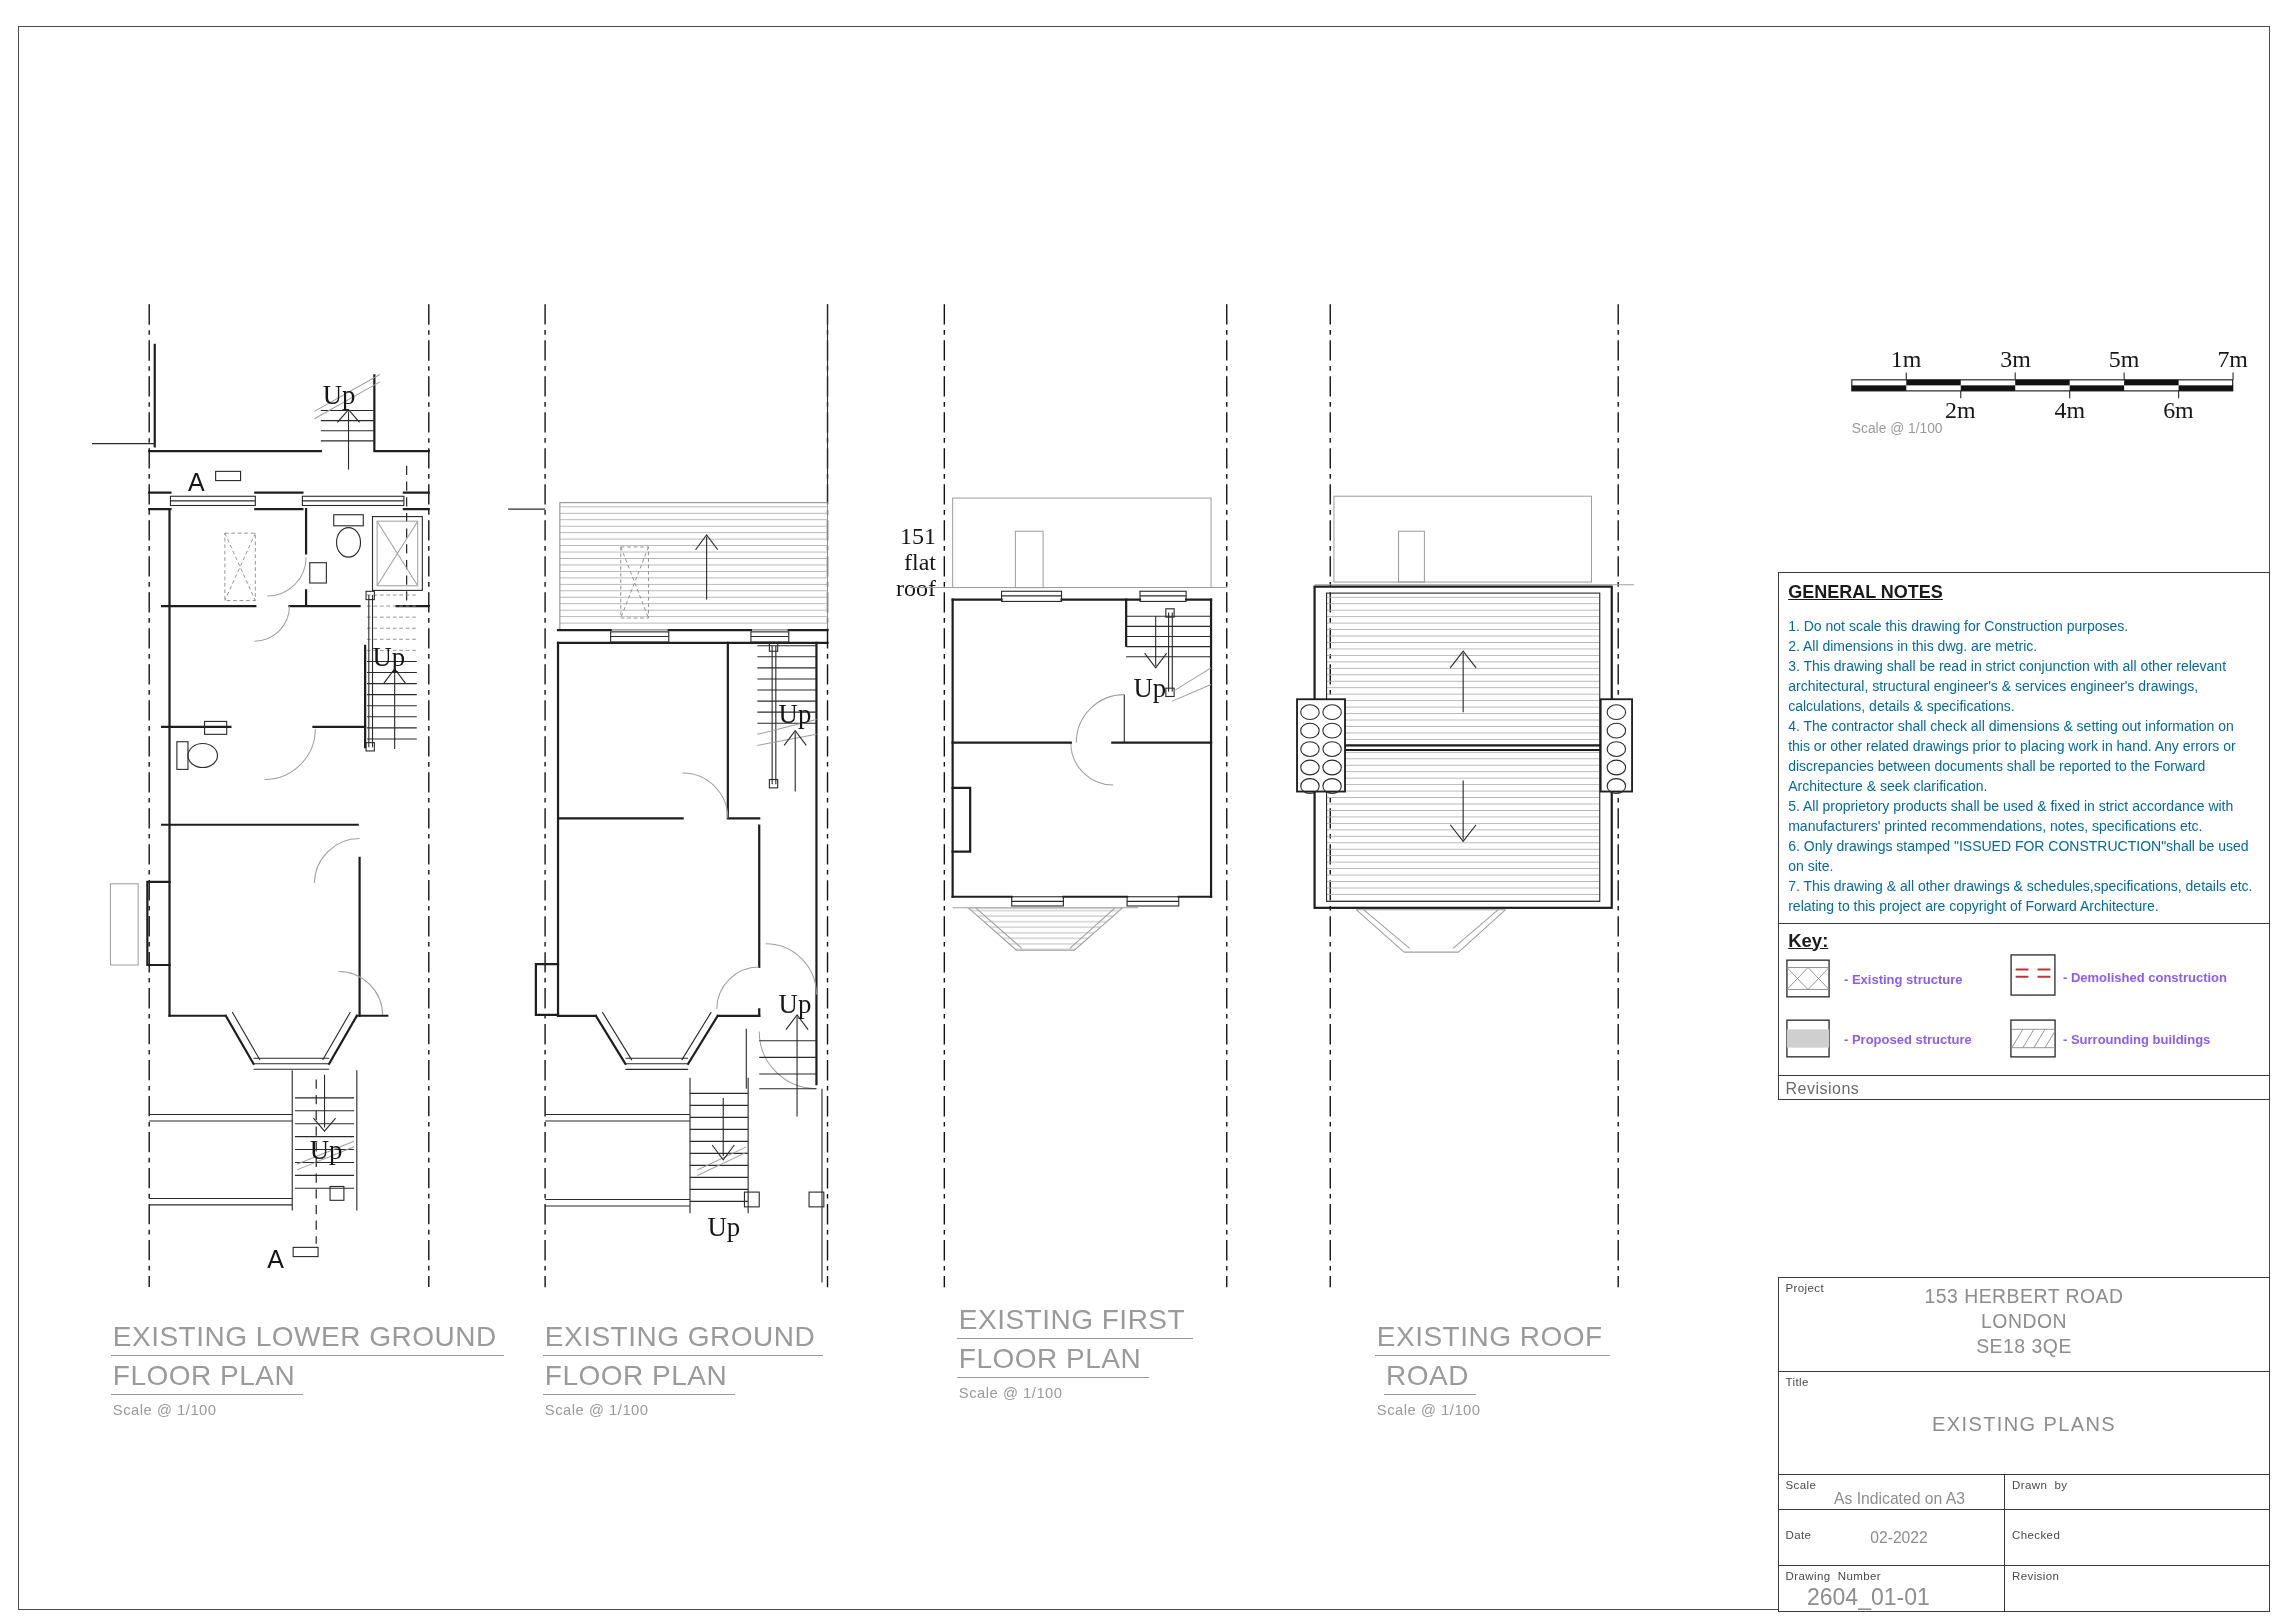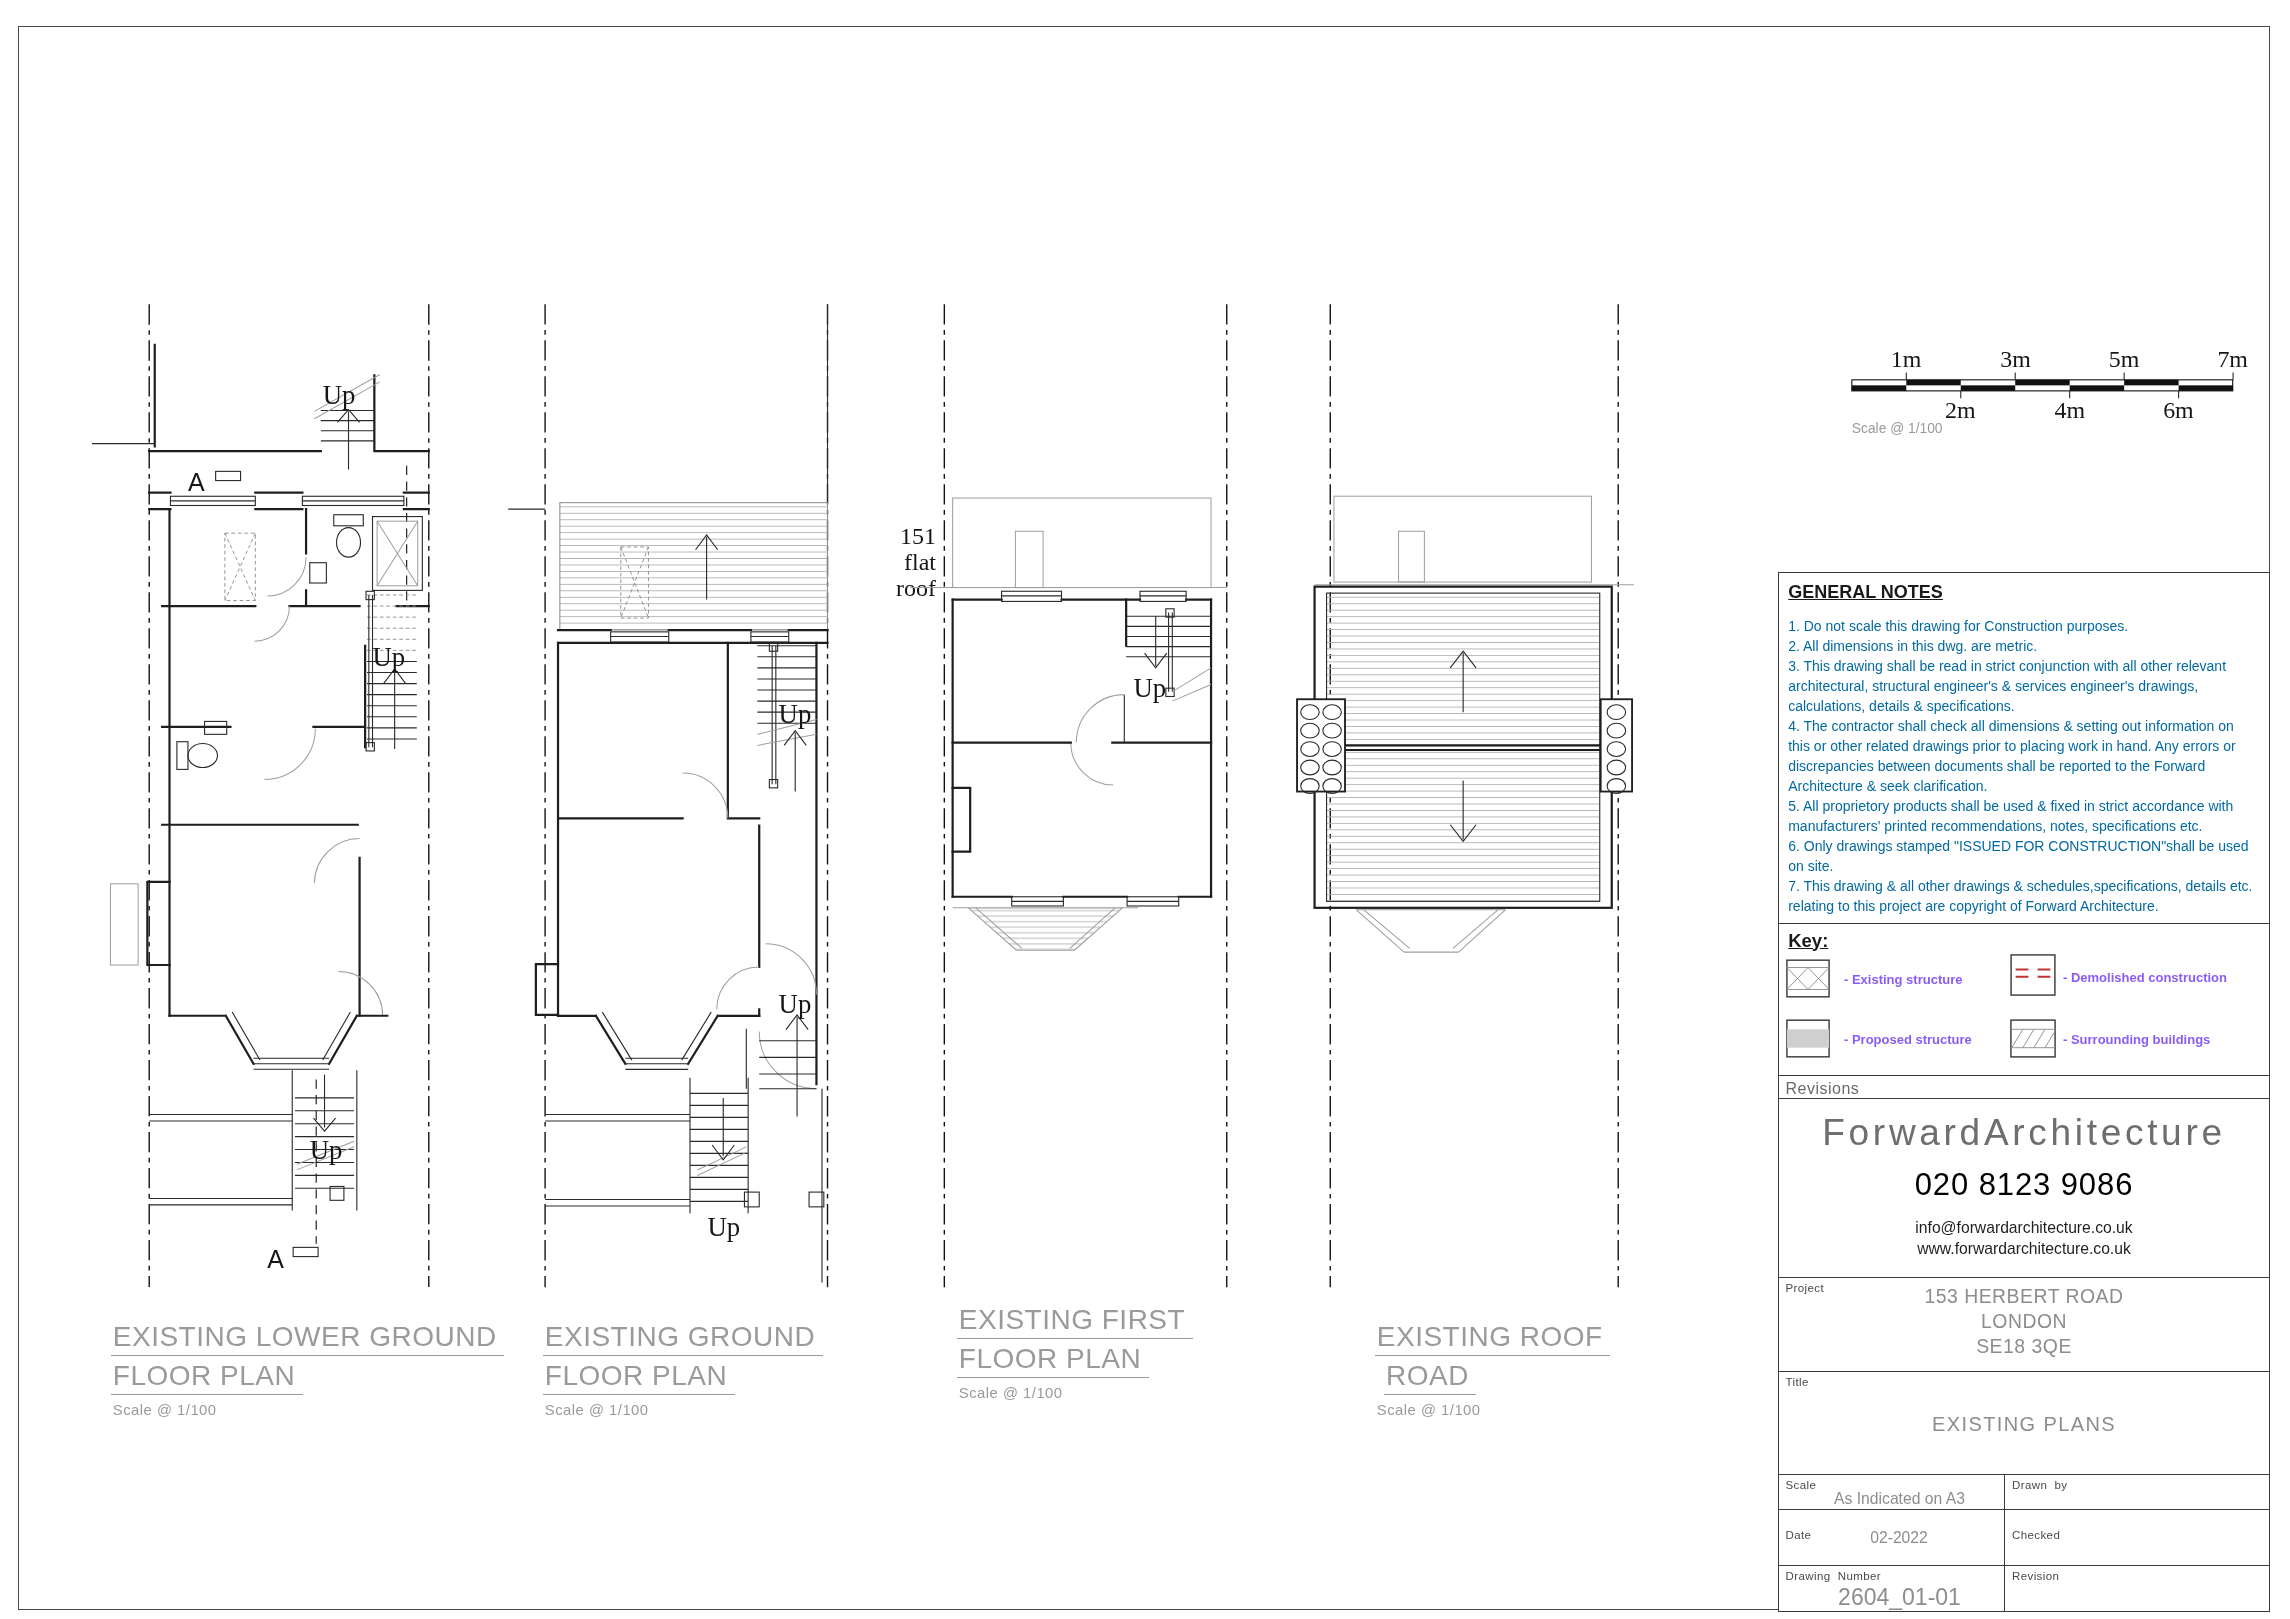--- a/index.html
+++ b/index.html
@@ -372,26 +372,20 @@
       <rect x="1" y="1" width="48" height="40" fill="#fff" stroke="#333" stroke-width="1.5"></rect>
       <path d="M1 11 H49 M1 31 H49 M2 31 L14 11 M14 31 L26 11 M26 31 L38 11 M38 31 L49 13" stroke="#8c8c8c" stroke-width="1"></path>
     </svg>
     <div class="abs key-label" style="left:284px;top:108px;">- Surrounding buildings</div>
   </div>
 
   <div class="abs tb" style="left:1778px;top:1075px;width:492px;height:25px;">
     <div id="revisions-label" style="position:absolute;left:6.5px;top:3.7px;">Revisions</div>
   </div>
 
-  <div class="abs tb" style="left:1778px;top:1098px;width:492px;height:181px;">
-    <div id="logo" style="position:absolute;left:0;right:0;top:13px;">ForwardArchitecture</div>
-    <div id="phone" style="position:absolute;left:0;right:0;top:68px;">020 8123 9086</div>
-    <div class="contact" style="position:absolute;left:0;right:0;top:118px;">info@forwardarchitecture.co.uk</div>
-    <div class="contact" style="position:absolute;left:0;right:0;top:139px;">www.forwardarchitecture.co.uk</div>
-  </div>
 
   <div class="abs tb" style="left:1778px;top:1277px;width:492px;height:95px;">
     <div class="tb-label">Project</div>
     <div class="field-value" style="position:absolute;left:0;right:0;top:5.5px;text-align:center;font-size:19.4px;line-height:25px;letter-spacing:0.5px;">
       <div>153 HERBERT ROAD</div>
       <div>LONDON</div>
       <div>SE18 3QE</div>
     </div>
   </div>
 
@@ -410,17 +404,17 @@
   <div class="abs tb" style="left:1778px;top:1509px;width:492px;height:58px;">
     <div class="cell-divider" style="left:225px;"></div>
     <div class="tb-label" style="top:18.5px;">Date</div>
     <div class="field-value" style="position:absolute;left:37px;top:18.5px;width:166px;text-align:center;font-size:15.7px;">02-2022</div>
     <div class="tb-label" style="left:233px;top:18.5px;">Checked</div>
   </div>
 
   <div class="abs tb" style="left:1778px;top:1565px;width:492px;height:47px;">
     <div class="cell-divider" style="left:225px;"></div>
     <div class="tb-label">Drawing  Number</div>
-    <div class="field-value" style="position:absolute;left:28px;top:17.5px;width:185px;text-align:center;font-size:23px;">2604_01-01</div>
+    <div class="field-value" style="position:absolute;left:28px;top:17.5px;width:185px;font-size:23px;">2604_01-01</div>
     <div class="tb-label" style="left:233px;">Revision</div>
   </div>
 </div>
 
 
 </body></html>

